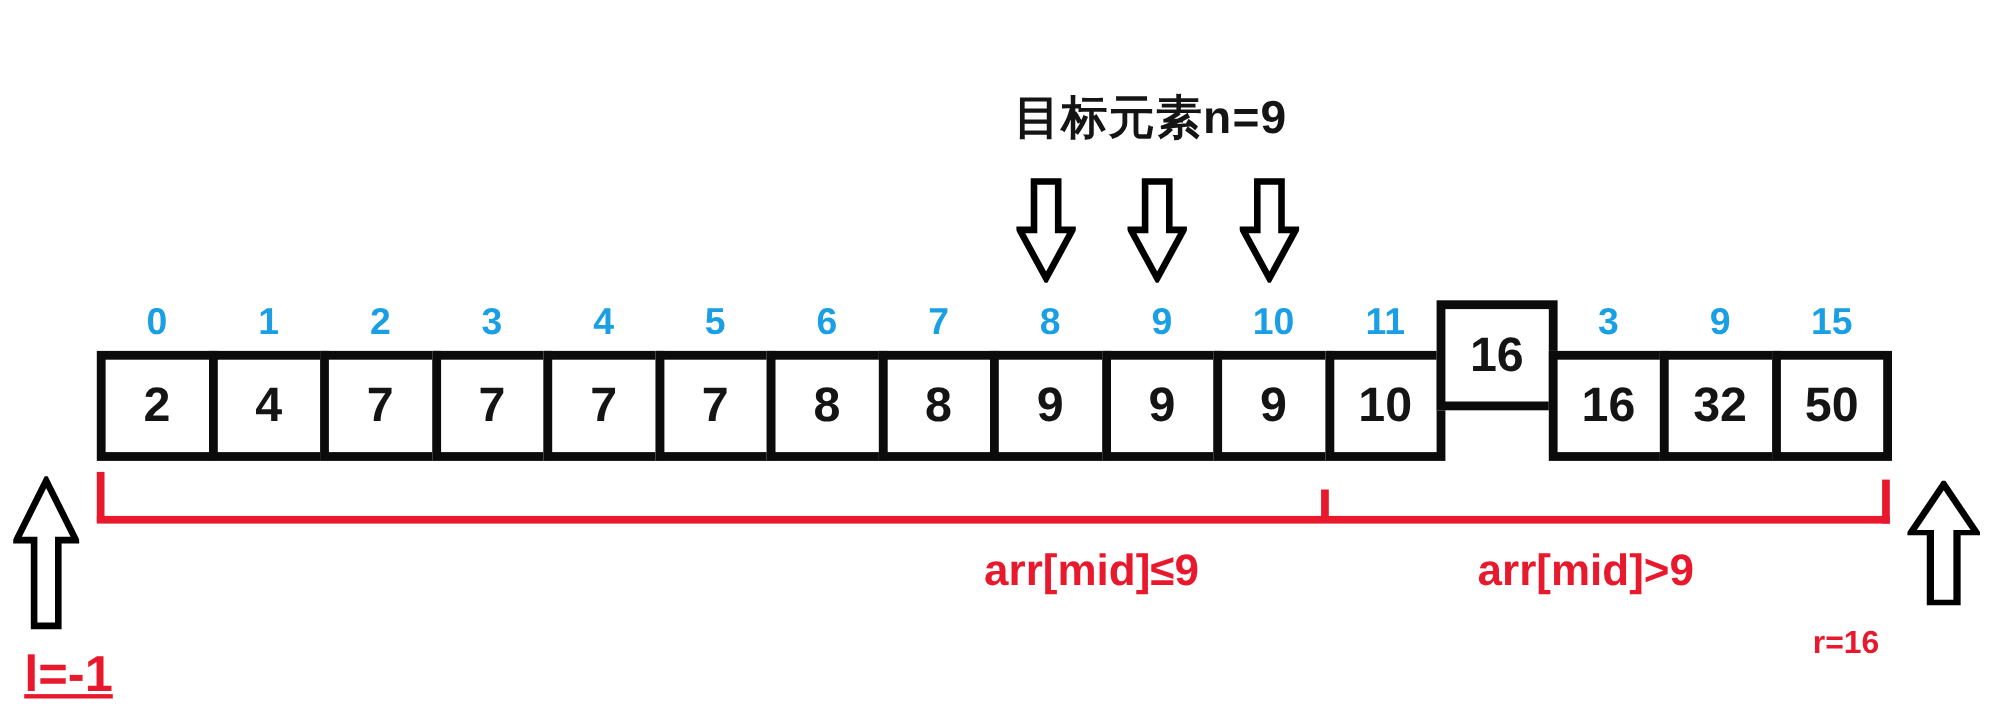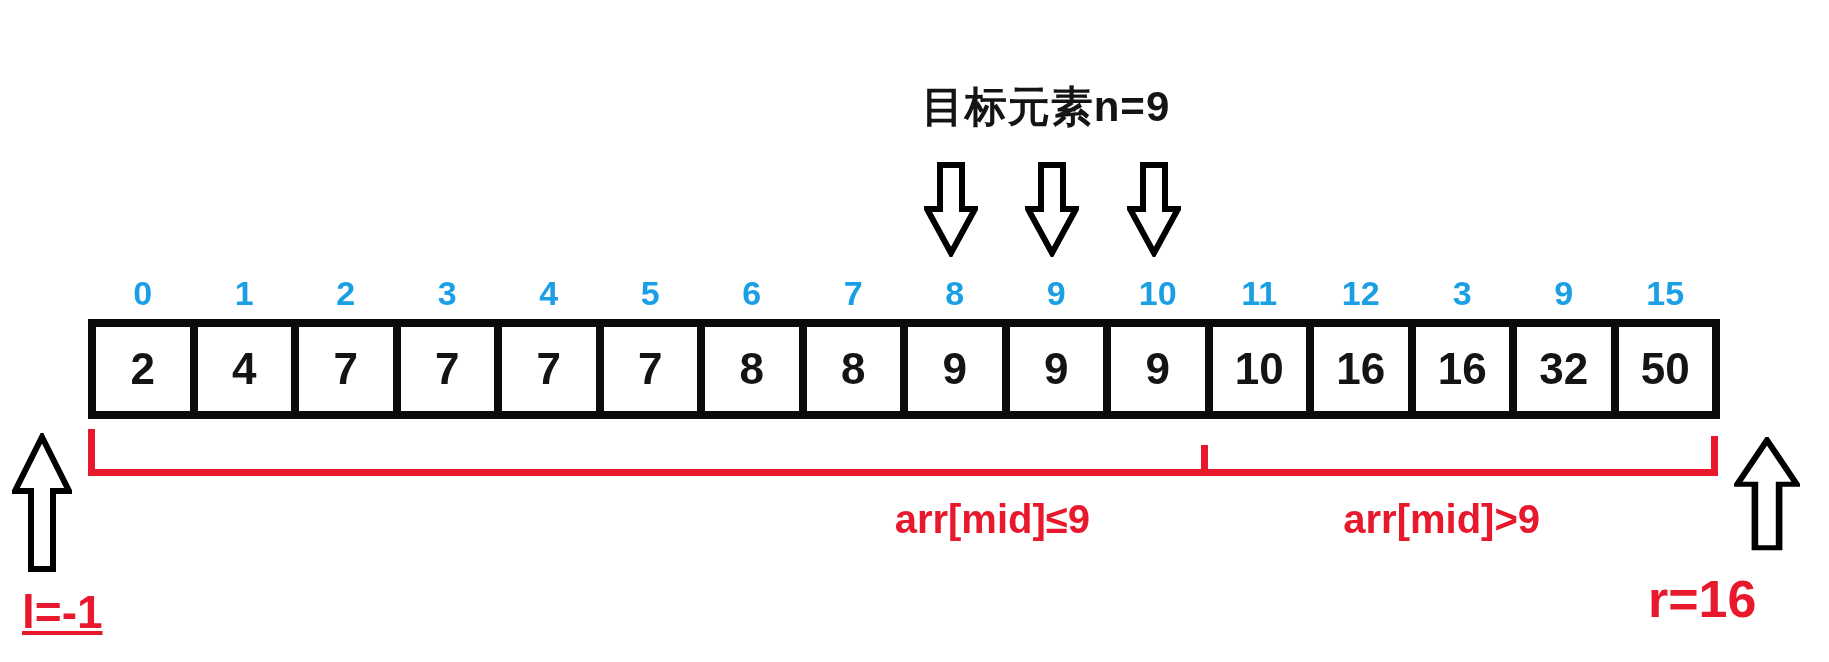--- a/index.html
+++ b/index.html
@@ -46,21 +46,21 @@
 
   .up-arrow{position:absolute;}
   .up-arrow svg{display:block;}
   .up-left{left:12px;top:394px;}
   .up-right{left:1734px;top:398px;}
 
   .pointer-label{
     position:absolute;font-weight:bold;color:var(--red,#E8192C);white-space:nowrap;
   }
   .pl-left{left:22px;top:546px;font-size:46px;text-decoration:underline;}
-  .pl-right{left:1648px;top:530px;font-size:52px;}
+  .pl-right{left:1648px;top:530px;font-size:29px;}
 </style>
 </head>
 <body>
 
 <div class="canvas">
 
   <div class="title">目标元素n=9</div>
 
   <div>
       <div class="down-arrow" style="left: 923.75px;">
@@ -123,21 +123,20 @@
       </div>
       <div class="cell">
         <div class="idx">10</div>
         <div class="box">9</div>
       </div>
       <div class="cell">
         <div class="idx">11</div>
         <div class="box">10</div>
       </div>
       <div class="cell">
-        <div class="idx">12</div>
         <div class="box">16</div>
       </div>
       <div class="cell">
         <div class="idx">3</div>
         <div class="box">16</div>
       </div>
       <div class="cell">
         <div class="idx">9</div>
         <div class="box">32</div>
       </div>

